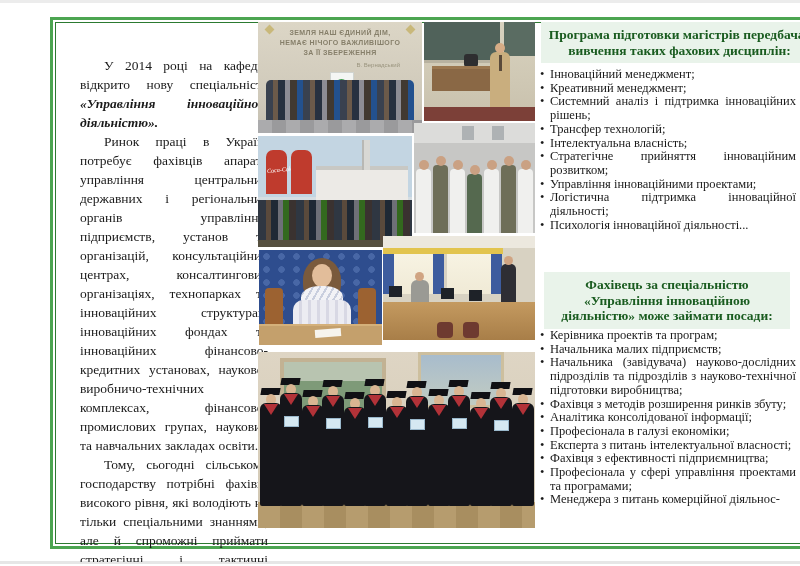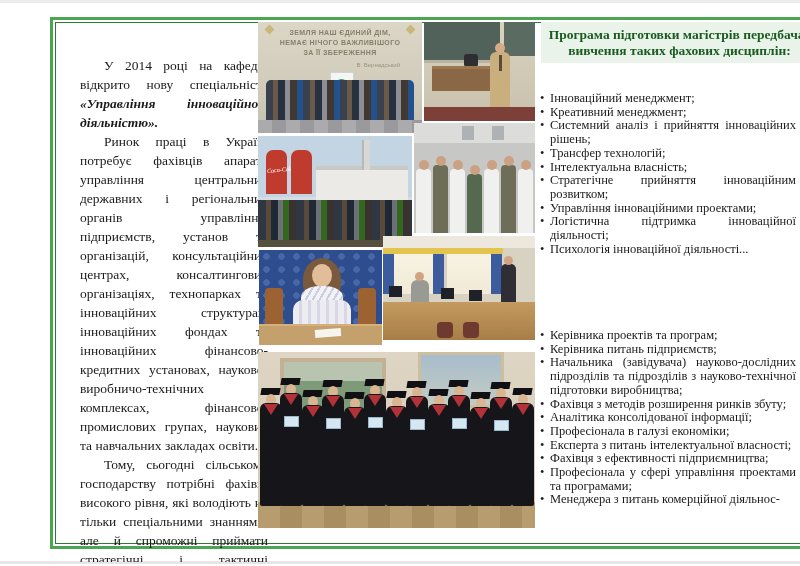--- a/index.html
+++ b/index.html
@@ -107,21 +107,21 @@
            border-left:7px solid transparent;border-right:7px solid transparent;border-top:11px solid #b23238;}
   .grad .dip{position:absolute;top:38px;left:4px;width:13px;height:9px;background:#d5e8f2;border:1px solid #9ab8cc;z-index:3;}
 
   
   .gbox{position:absolute;background:#e9f3ea;color:#1a5c20;font-weight:bold;text-align:center;
         font-size:13.5px;line-height:15.5px;padding:5px 4px;box-sizing:border-box;}
   .box1{left:541px;top:22px;width:277px;}
   .box2{left:544px;top:272px;width:246px;}
   .rlist{position:absolute;left:539px;width:257px;margin:0;padding:0;list-style:none;
         font-size:12.5px;line-height:13.7px;text-align:justify;}
-  .list1{top:92px;}
+  .list1{top:68px;}
   .list2{top:329px;max-height:218px;overflow:hidden;}
   .rlist li{position:relative;padding-left:11px;margin:0;}
   .rlist li::before{content:"\2022";position:absolute;left:1px;top:0;}
 </style>
 </head>
 <body>
 
 <div class="page">
   <div class="scan-edge-top"></div>
   <div class="scan-edge-bottom"></div>
@@ -303,32 +303,33 @@
         <i class="head"></i>
         <span class="gown"></span>
         <i class="hood"></i>
       </div>
   </div>
 
   <div class="gbox box1">Програма підготовки магістрів передбачає вивчення таких фахових дисциплін:</div>
   <ul class="rlist list1">
     <li>Інноваційний менеджмент;</li>
     <li>Креативний менеджмент;</li>
-    <li>Системний аналіз і прийняття інноваційних рішень;</li>
+    <li>Системний аналіз і підтримка інноваційних рішень;</li>
     <li>Трансфер технологій;</li>
     <li>Інтелектуальна власність;</li>
     <li>Стратегічне прийняття інноваційним розвитком;</li>
     <li>Управління інноваційними проектами;</li>
     <li>Логістична підтримка інноваційної діяльності;</li>
     <li>Психологія інноваційної діяльності...</li>
   </ul>
 
+  <div class="gbox box2">Фахівець за спеціальністю «Управління інноваційною діяльністю» може займати посади:</div>
   <ul class="rlist list2">
     <li>Керівника проектів та програм;</li>
-    <li>Керівника питань підприємств;</li>
+    <li>Начальника малих підприємств;</li>
     <li>Начальника (завідувача) науково-дослідних підрозділів та підрозділів з науково-технічної підготовки виробництва;</li>
     <li>Фахівця з методів розширення ринків збуту;</li>
     <li>Аналітика консолідованої інформації;</li>
     <li>Професіонала в галузі економіки;</li>
     <li>Експерта з питань інтелектуальної власності;</li>
     <li>Фахівця з ефективності підприємництва;</li>
     <li>Професіонала у сфері управління проектами та програмами;</li>
     <li>Менеджера з питань комерційної діяльнос-</li>
   </ul>
 </div>

